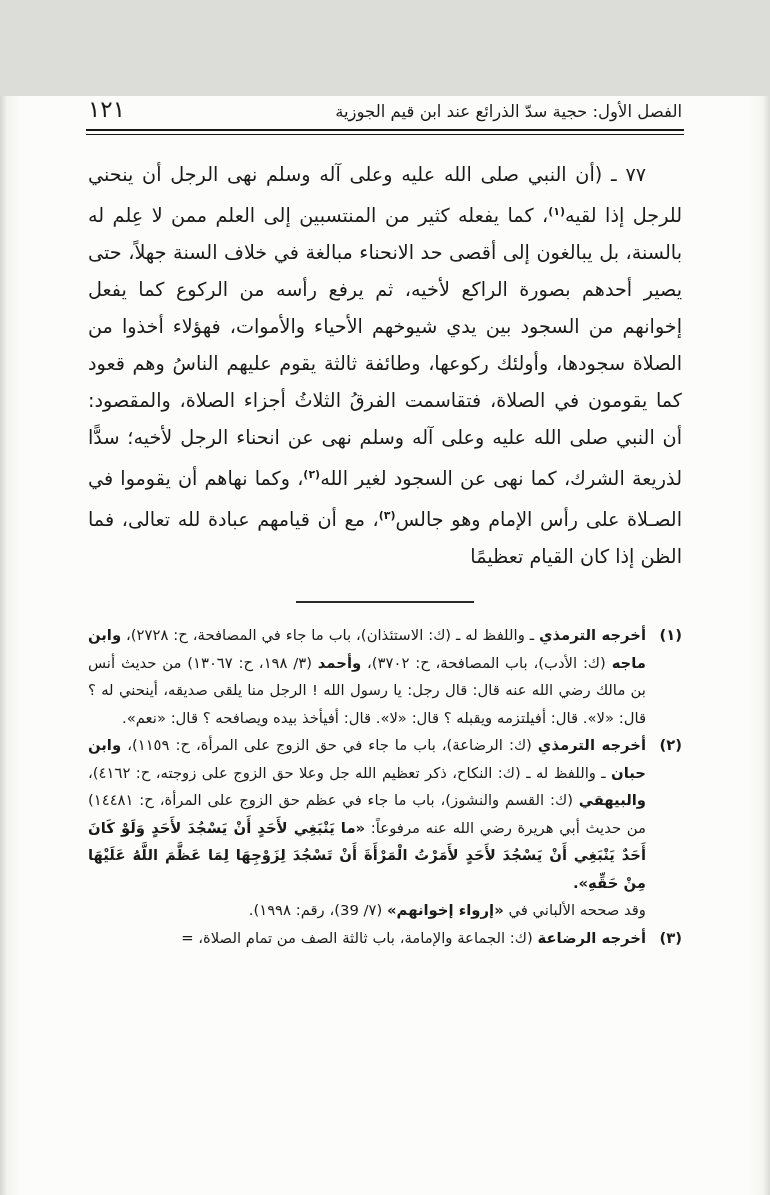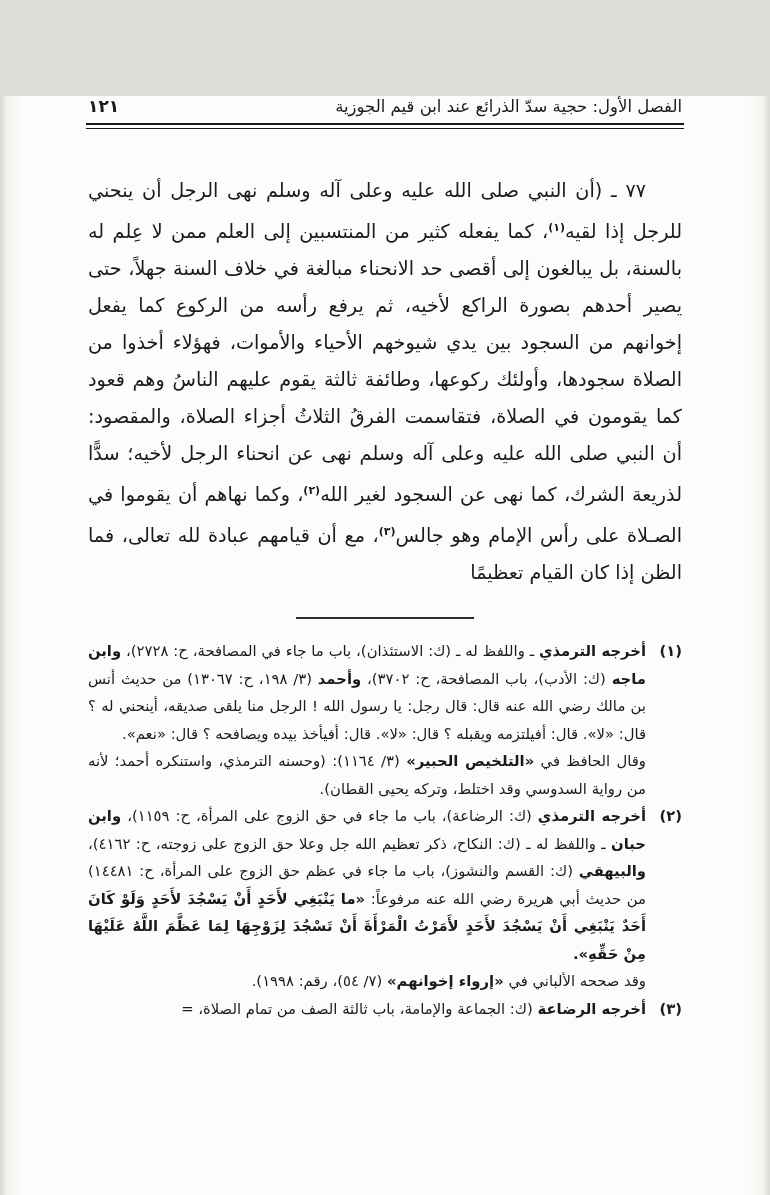--- a/index.html
+++ b/index.html
@@ -21,31 +21,31 @@
     align-items:baseline;
     padding:0 88px;
     margin-top:96px;
   }
   .title{
     font-weight:normal;
     font-size:16.5px;
     letter-spacing:0;
   }
   .pagenum{
-    font-weight:bold;
-    font-size:17px;
+    font-weight:normal;
+    font-size:23px;
   }
   .double-rule{
     height:3px;
     margin:7px 86px 0 86px;
     border-top:2px solid #161616;
     border-bottom:1px solid #161616;
   }
   .body-text{
-    margin:43px 88px 0 88px;
+    margin:21px 88px 0 88px;
     font-size:19.2px;
     line-height:37px;
     text-align:justify;
     text-indent:36px;
   }
   .sup{
     font-size:11px;
     font-weight:bold;
     vertical-align:7px;
     letter-spacing:-0.5px;
@@ -86,23 +86,22 @@
   </div>
   <div class="double-rule"></div>
 
   <p class="body-text"><span>٧٧ ـ (أن النبي صلى الله عليه وعلى آله وسلم نهى الرجل أن ينحني للرجل إذا لقيه</span><span class="sup">(١)</span><span>، كما يفعله كثير من المنتسبين إلى العلم ممن لا عِلم له بالسنة، بل يبالغون إلى أقصى حد الانحناء مبالغة في خلاف السنة جهلاً، حتى يصير أحدهم بصورة الراكع لأخيه، ثم يرفع رأسه من الركوع كما يفعل إخوانهم من السجود بين يدي شيوخهم الأحياء والأموات، فهؤلاء أخذوا من الصلاة سجودها، وأولئك ركوعها، وطائفة ثالثة يقوم عليهم الناسُ وهم قعود كما يقومون في الصلاة، فتقاسمت الفرقُ الثلاثُ أجزاء الصلاة، والمقصود: أن النبي صلى الله عليه وعلى آله وسلم نهى عن انحناء الرجل لأخيه؛ سدًّا لذريعة الشرك، كما نهى عن السجود لغير الله</span><span class="sup">(٢)</span><span>، وكما نهاهم أن يقوموا في الصـلاة على رأس الإمام وهو جالس</span><span class="sup">(٣)</span><span>، مع أن قيامهم عبادة لله تعالى، فما الظن إذا كان القيام تعظيمًا</span></p>
 
   <div class="fn-sep"></div>
 
   <div class="footnotes">
       <div class="footnote">
         <div class="fn-para"><span class="fn-num">(١)</span><span class="fn-bold">أخرجه الترمذي</span><span> ـ واللفظ له ـ (ك: الاستئذان)، باب ما جاء في المصافحة، ح: ٢٧٢٨)، </span><span class="fn-bold">وابن ماجه</span><span> (ك: الأدب)، باب المصافحة، ح: ٣٧٠٢)، </span><span class="fn-bold">وأحمد</span><span> (٣/ ١٩٨، ح: ١٣٠٦٧) من حديث أنس بن مالك رضي الله عنه قال: قال رجل: يا رسول الله ! الرجل منا يلقى صديقه، أينحني له ؟ قال: «لا». قال: أفيلتزمه ويقبله ؟ قال: «لا». قال: أفيأخذ بيده ويصافحه ؟ قال: «نعم».</span></div>
-        <div class="fn-para"><span>وقال الحافظ في </span><span class="fn-bold">«التلخيص الحبير»</span><span> (٣/ ١١٦٤): (وحسنه الترمذي، واستنكره أحمد؛ لأنه من رواية السدوسي وقد اختلط، وتركه يحيى القطان).</span></div>
       </div>
       <div class="footnote">
         <div class="fn-para"><span class="fn-num">(٢)</span><span class="fn-bold">أخرجه الترمذي</span><span> (ك: الرضاعة)، باب ما جاء في حق الزوج على المرأة، ح: ١١٥٩)، </span><span class="fn-bold">وابن حبان</span><span> ـ واللفظ له ـ (ك: النكاح، ذكر تعظيم الله جل وعلا حق الزوج على زوجته، ح: ٤١٦٢)، </span><span class="fn-bold">والبيهقي</span><span> (ك: القسم والنشوز)، باب ما جاء في عظم حق الزوج على المرأة، ح: ١٤٤٨١) من حديث أبي هريرة رضي الله عنه مرفوعاً: </span><span class="fn-bold">«ما يَنْبَغِي لأَحَدٍ أَنْ يَسْجُدَ لأَحَدٍ وَلَوْ كَانَ أَحَدٌ يَنْبَغِي أَنْ يَسْجُدَ لأَحَدٍ لأَمَرْتُ الْمَرْأَةَ أَنْ تَسْجُدَ لِزَوْجِهَا لِمَا عَظَّمَ اللَّهُ عَلَيْهَا مِنْ حَقِّهِ».</span></div>
-        <div class="fn-para"><span>وقد صححه الألباني في </span><span class="fn-bold">«إرواء إخوانهم»</span><span> (٧/ ٥٤)، رقم: ١٩٩٨).</span></div>
+        <div class="fn-para"><span>وقد صححه الألباني في </span><span class="fn-bold">«إرواء إخوانهم»</span><span> (٧/ 39)، رقم: ١٩٩٨).</span></div>
       </div>
       <div class="footnote">
         <div class="fn-para"><span class="fn-num">(٣)</span><span class="fn-bold">أخرجه الرضاعة</span><span> (ك: الجماعة والإمامة، باب ثالثة الصف من تمام الصلاة، =</span></div>
       </div>
     </div>
 </div>
 
 </body></html>

